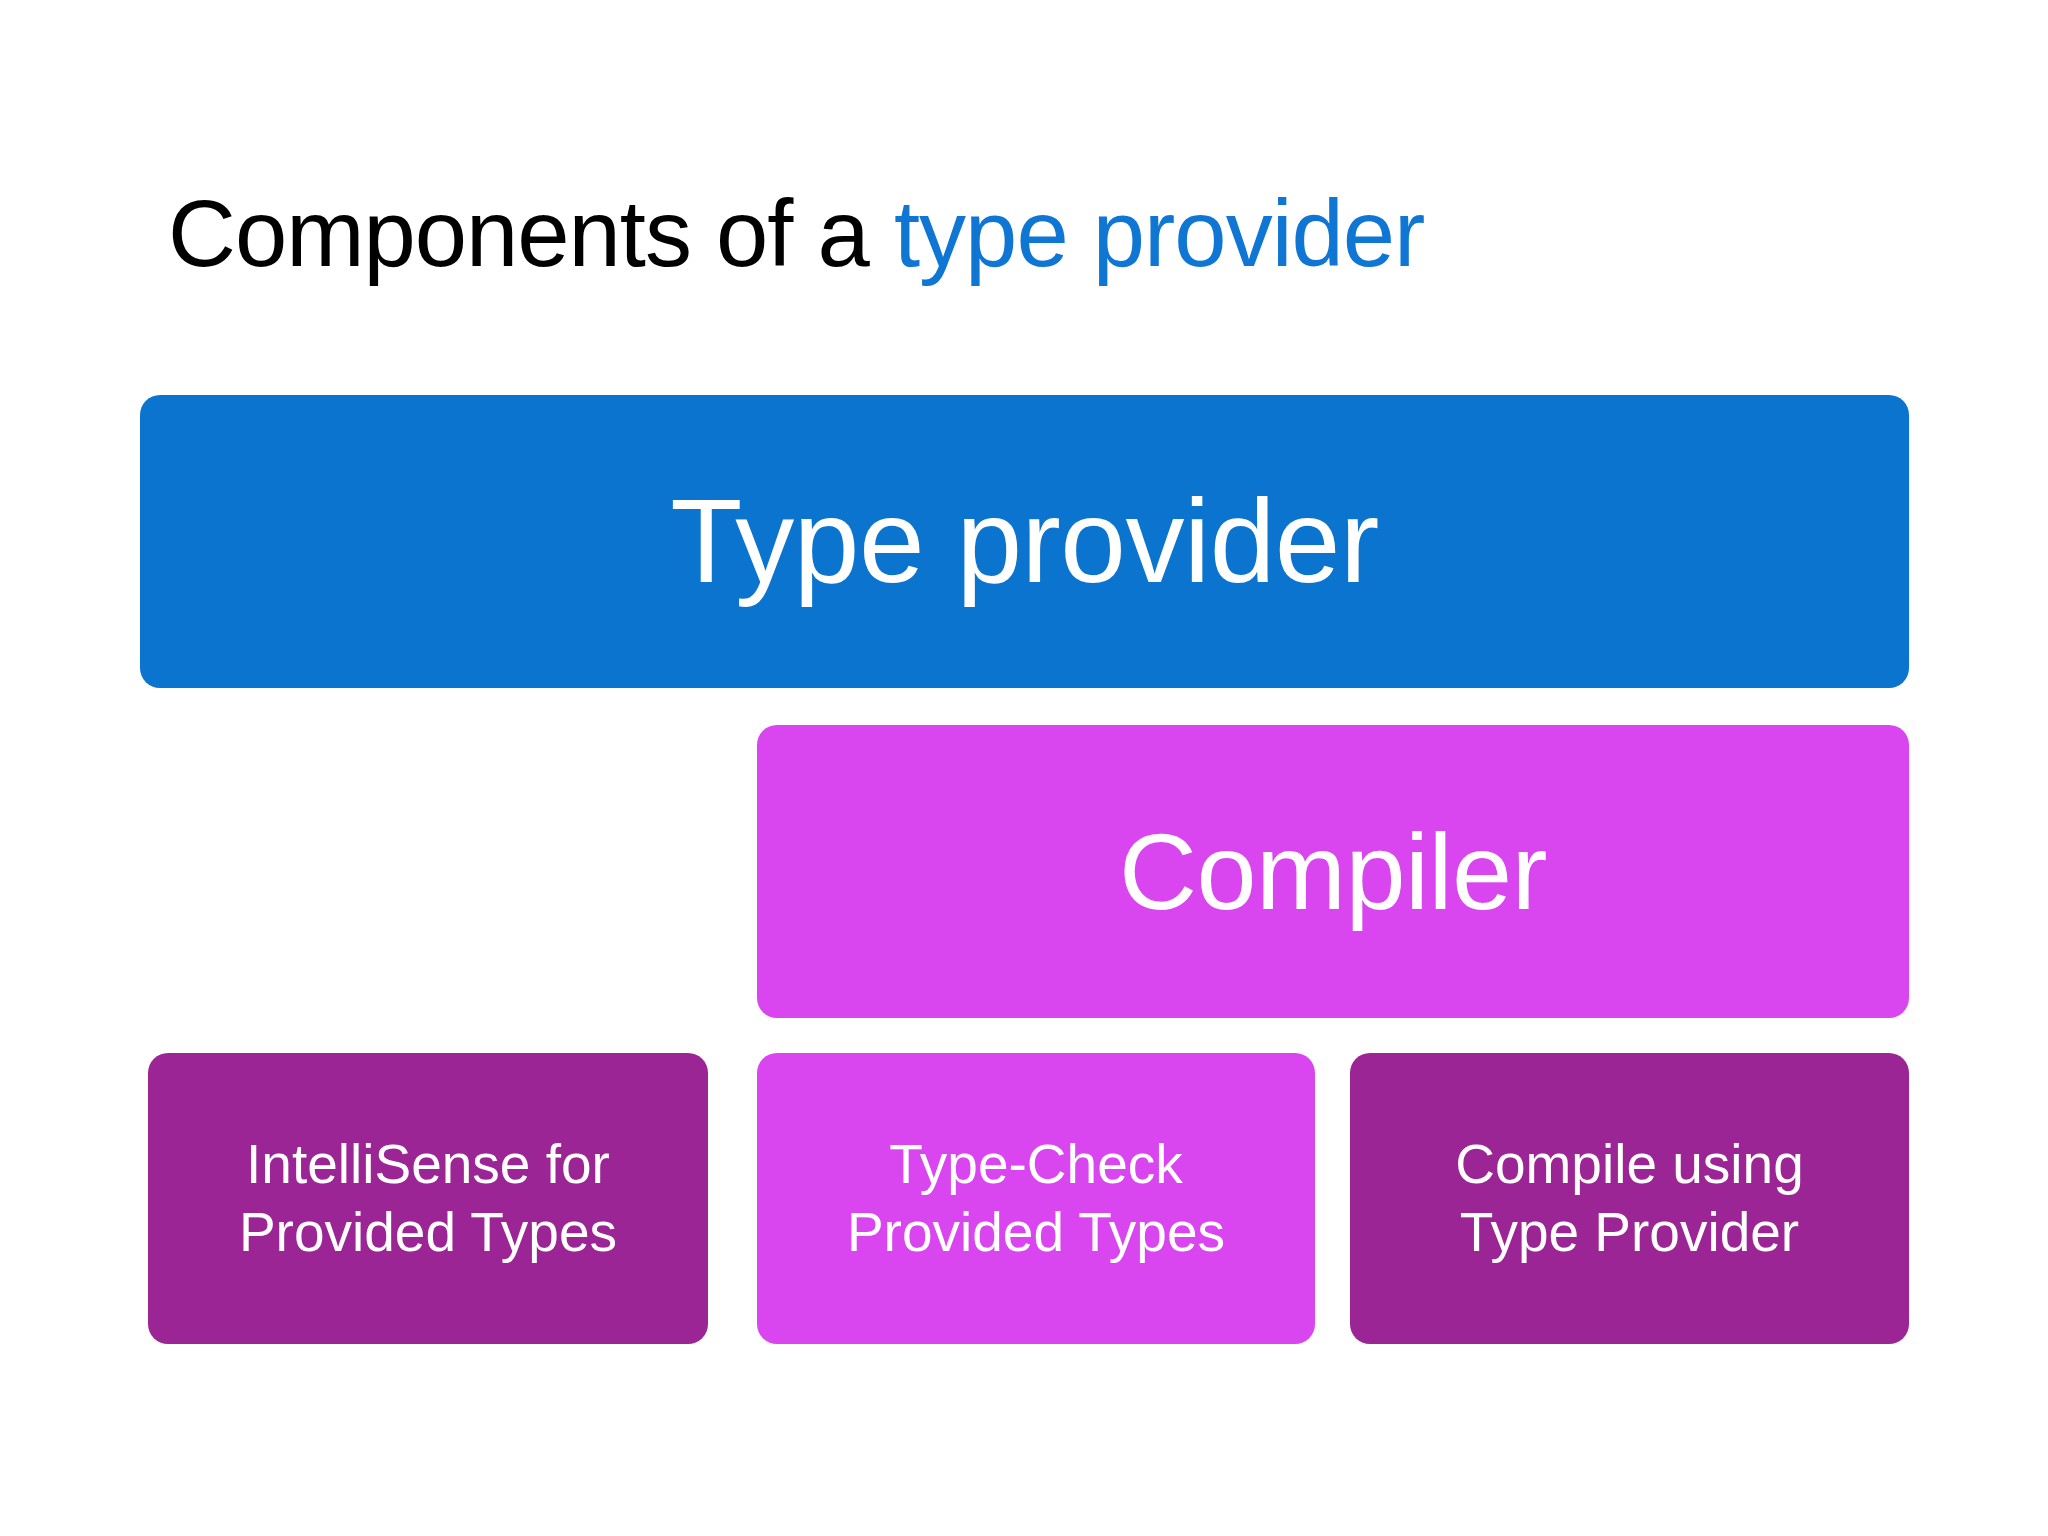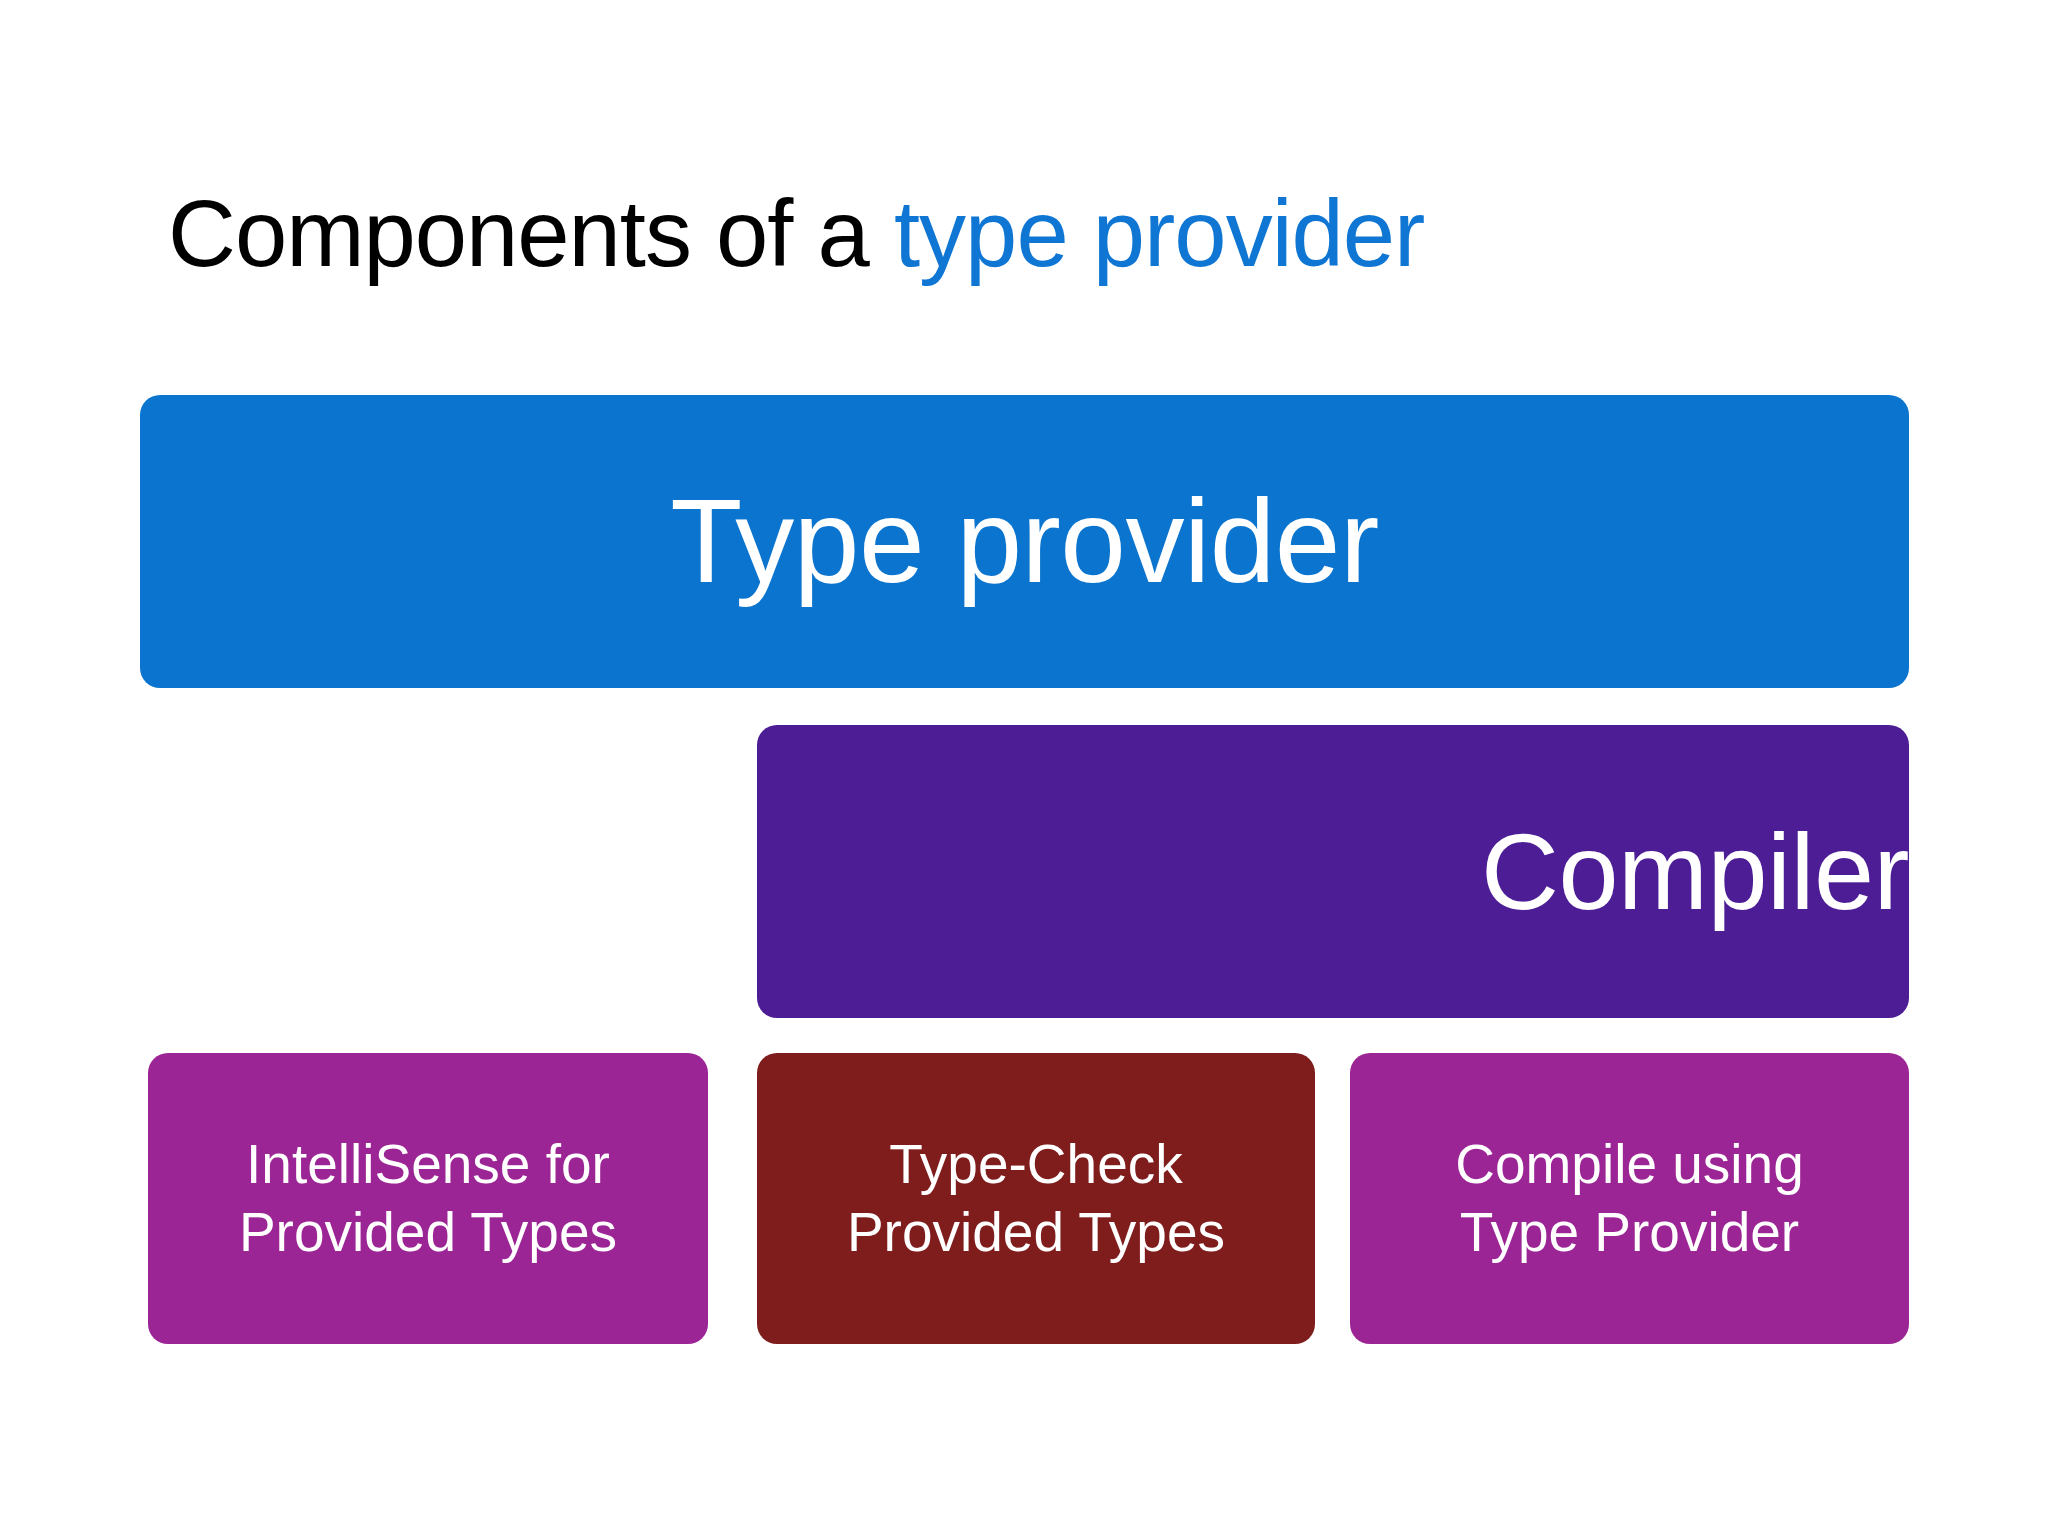--- a/index.html
+++ b/index.html
@@ -114,30 +114,30 @@
 
 <div id="slide">
 
   <h1 class="slide-title"><span>Components of a </span><span class="accent" style="color: rgb(15, 118, 212);">type provider</span></h1>
 
   <div class="box box-provider" style="background: rgb(10, 116, 206);">
     <span class="leaf-text">Type provider</span>
   </div>
 
 
-  <div class="box box-compiler" style="background: #4c1d95; justify-content: flex-end;">
+  <div class="box box-compiler" style="background: #d946ef;">
     <span class="leaf-text">Compiler</span>
   </div>
 
   <div class="box box-leaf leaf-1" style="background: rgb(156, 37, 149); margin-left: 8px;">
     <span class="leaf-text">IntelliSense for
 Provided Types</span>
   </div>
 
-  <div class="box box-leaf leaf-2" style="background: #7f1d1d;">
+  <div class="box box-leaf leaf-2" style="background: #d946ef;">
     <span class="leaf-text">Type-Check
 Provided Types</span>
   </div>
 
   <div class="box box-leaf leaf-3" style="background: rgb(156, 37, 149); align-items: center;">
     <span class="leaf-text">Compile using
 Type Provider</span>
   </div>
 
 </div>

